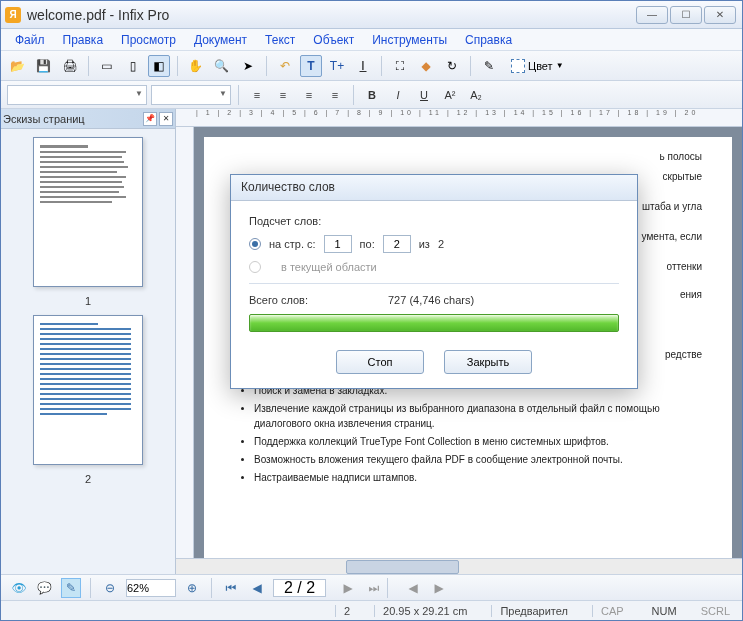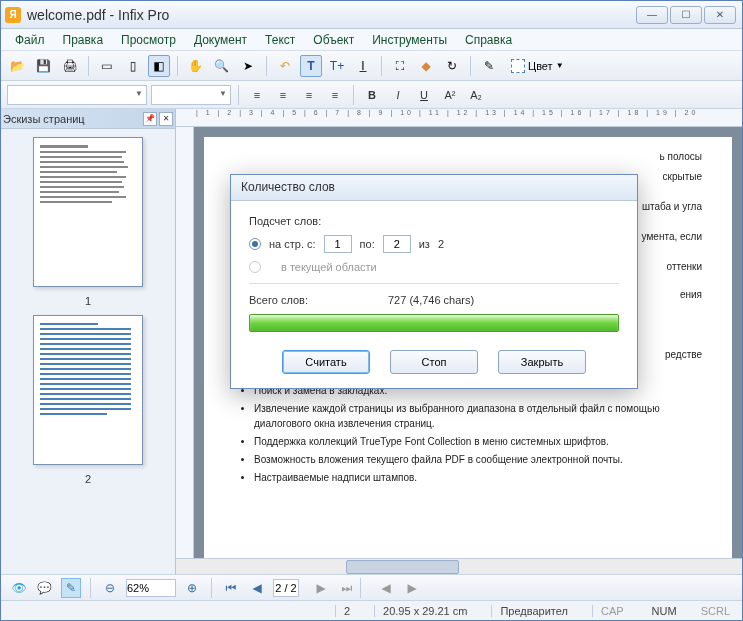--- a/index.html
+++ b/index.html
@@ -8,21 +8,21 @@
 .window { width: 743px; height: 621px; background: #ebf1fa; border: 1px solid #5a7fb8; display: flex; flex-direction: column; }
 
 .titlebar { height: 28px; background: linear-gradient(#f8fafe,#e0e8f4); display: flex; align-items: center; padding: 0 4px; border-bottom: 1px solid #b8c8dd; }
 .titlebar .icon { width: 16px; height: 16px; background: #f5a623; border-radius: 3px; margin-right: 6px; display:flex;align-items:center;justify-content:center;font-size:10px;color:#fff;font-weight:bold; }
 .titlebar .title { font-size: 14px; color: #333; flex: 1; }
 .titlebar .winbtns { display: flex; gap: 2px; }
 .titlebar .winbtn { width: 32px; height: 18px; border: 1px solid #9aafc9; background: linear-gradient(#f5f8fc,#dde6f2); border-radius: 3px; display:flex;align-items:center;justify-content:center;font-size:10px;color:#555; cursor:pointer;}
 .titlebar .winbtn:last-child { margin-right: 2px; }
 
 .menubar { height: 22px; background: #f5f8fc; display: flex; align-items: center; padding: 0 6px; gap: 2px; border-bottom: 1px solid #d6dfeb; }
-.menuitem { font-size: 12px; color: #14532d; padding: 2px 8px; cursor: pointer; }
+.menuitem { font-size: 12px; color: #1d4ed8; padding: 2px 8px; cursor: pointer; }
 
 .toolbar { height: 30px; background: linear-gradient(#f7f9fc,#e8edf5); display: flex; align-items: center; padding: 0 6px; gap: 4px; border-bottom: 1px solid #c9d4e3; }
 .tbtn { width: 22px; height: 22px; border: 1px solid transparent; display:flex;align-items:center;justify-content:center; cursor:pointer; border-radius:2px; font-size:12px;}
 .tbtn.active { border-color: #7da2cc; background: #d6e6f7; }
 .tsep { width: 1px; height: 20px; background: #c1cddd; margin: 0 3px; }
 
 .fmtbar { height: 28px; background: linear-gradient(#f7f9fc,#e8edf5); display:flex; align-items:center; padding:0 6px; gap:4px; border-bottom:1px solid #c9d4e3;}
 .fmtsel { height:20px; border:1px solid #b8c6d8; background:#fff; font-size:11px; padding:0 14px 0 4px; min-width:80px; position:relative;}
 .fmtsel::after{content:"▼";position:absolute;right:3px;top:3px;font-size:8px;color:#666;}
 .fbtn{width:22px;height:20px;border:1px solid transparent;display:flex;align-items:center;justify-content:center;cursor:pointer;font-size:11px;color:#333;}
@@ -49,21 +49,21 @@
 .page ul{margin-left:20px;}
 .page li{margin:3px 0;}
 
 .hscroll{height:16px;background:#ececec;border-top:1px solid #c1cddd;display:flex;align-items:center;}
 .hscroll .bar{flex:1;position:relative;height:14px;}
 .hscroll .thb{position:absolute;left:30%;width:20%;height:100%;background:#c9d4e3;border:1px solid #9aafc9;border-radius:2px;}
 
 .pagenav{height:26px;background:linear-gradient(#f7f9fc,#e8edf5);border-top:1px solid #c9d4e3;display:flex;align-items:center;padding:0 8px;gap:6px;}
 .navbtn{width:20px;height:20px;display:flex;align-items:center;justify-content:center;cursor:pointer;color:#3b6fa6;font-size:12px;}
 .zoomsel{width:50px;height:18px;border:1px solid #b8c6d8;font-size:11px;}
-.pagesel{width:26px;height:18px;border:1px solid #b8c6d8;font-size:11px;text-align:center;}
+.pagesel{width:53px;height:18px;border:1px solid #b8c6d8;font-size:16px;text-align:center;}
 
 .statusbar{height:20px;background:#f0f3f8;border-top:1px solid #c9d4e3;display:flex;align-items:center;font-size:11px;color:#444;padding:0 8px;gap:16px;}
 .statusbar .cell{border-left:1px solid #c1cddd;padding:0 8px;}
 .statusbar .spacer{flex:1;}
 
 
 .dialog{position:absolute;left:230px;top:174px;width:408px;background:#fff;border:1px solid #6b8db8;box-shadow:0 6px 24px rgba(0,0,0,0.3);}
 .dlgtitle{height:26px;background:linear-gradient(#f2f7fd,#dce7f5);border-bottom:1px solid #b8c6d8;font-size:12px;color:#333;padding:5px 10px;}
 .dlgbody{padding:14px 18px;font-size:11px;color:#333;}
 .field{margin:8px 0;display:flex;align-items:center;gap:8px;}
@@ -294,20 +294,19 @@
         <span class="radio disabled"></span>
         <span class="grey">в текущей области</span>
       </div>
       <div class="hline"></div>
       <div class="field" style="justify-content:flex-start;gap:80px;">
         <span>Всего слов:</span>
         <span>727 (4,746 chars)</span>
       </div>
       <div class="progress"></div>
       <div class="dlgbtns">
-        <button class="dbtn primary">Считать</button>
         <button class="dbtn">Стоп</button>
         <button class="dbtn">Закрыть</button>
       </div>
     </div>
   </div>
 
 </div>
 
 </body></html>

